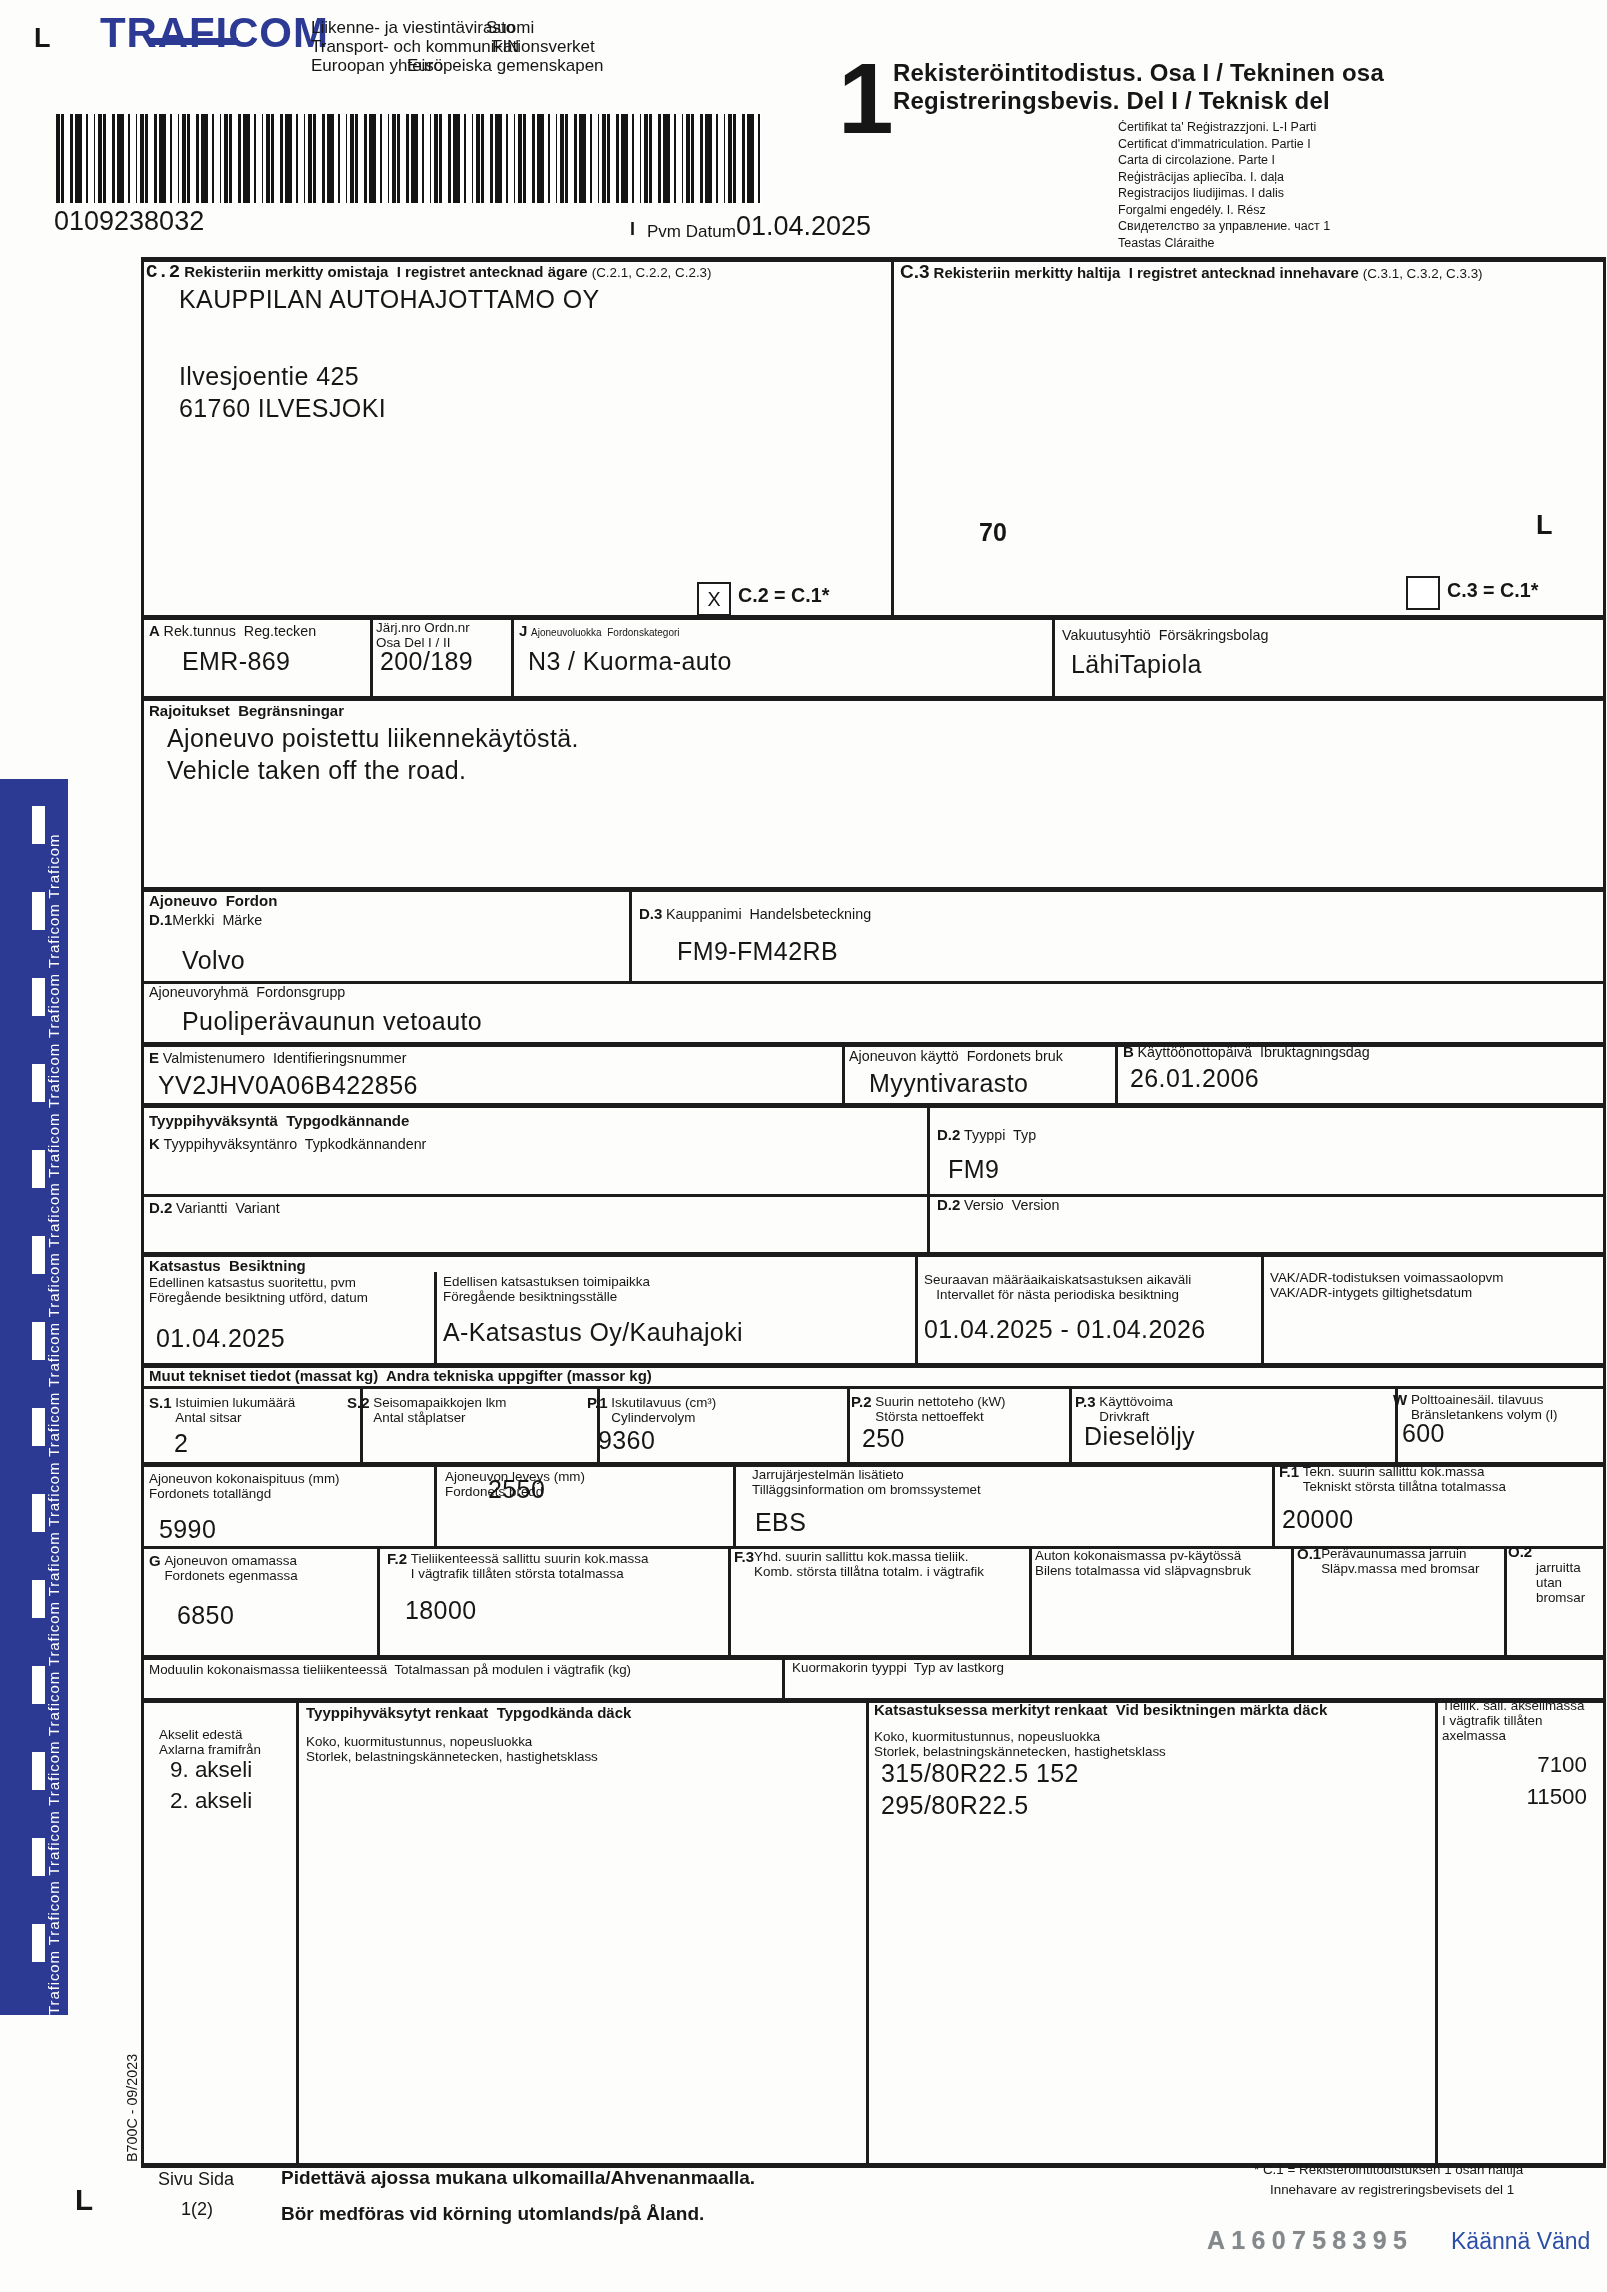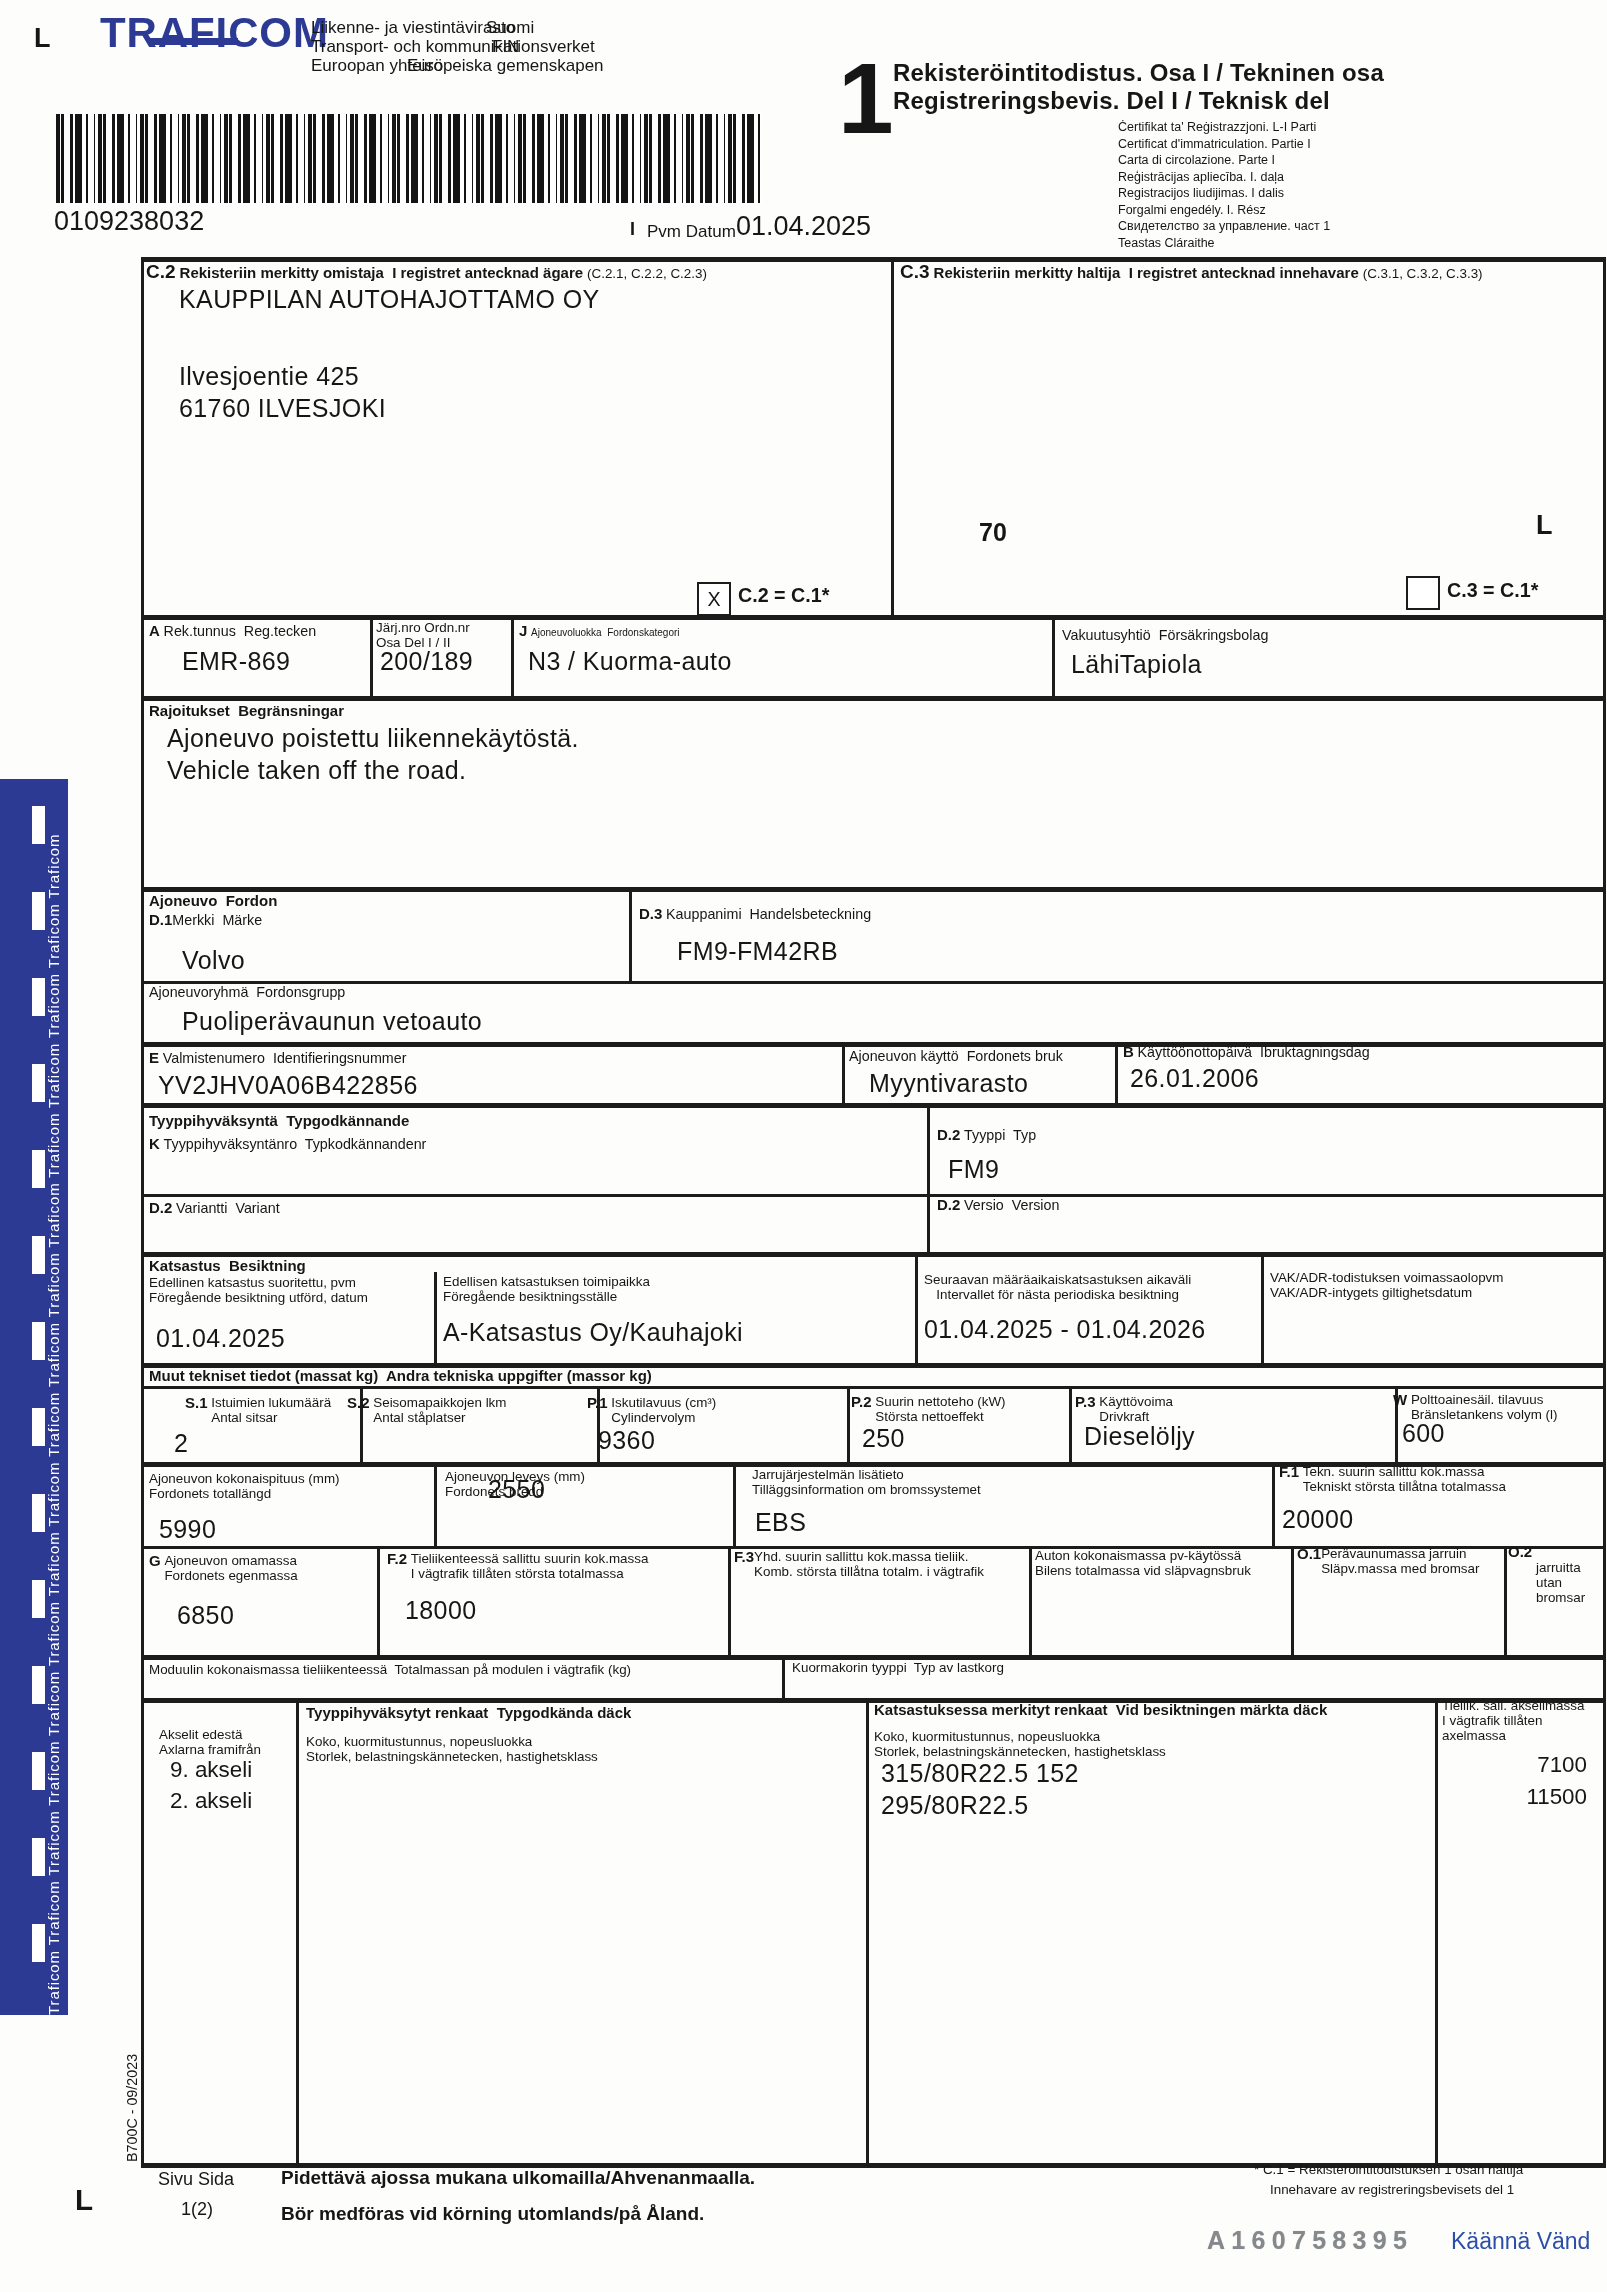--- a/index.html
+++ b/index.html
@@ -72,21 +72,21 @@
 Forgalmi engedély. I. Rész
 Свидетелство за управление. част 1
 Teastas Cláraithe</div>
 
   <div class="hl" style="top:257px;"></div>
   <div class="vl" style="left:141px;top:257px;height:1908px;"></div>
   <div class="vl" style="left:1603px;top:257px;height:1908px;"></div>
   <div class="vl" style="left:891px;top:260px;height:356px;"></div>
 
   <div class="abs" style="left:146px;top:261px;">
-    <b style="font-size:19px;">C.2</b>
+    <b style="font-size:19px;font-family:Liberation Mono, monospace;">C.2</b>
     <b class="pre" style="font-size:15px;">Rekisteriin merkitty omistaja  I registret antecknad ägare</b>
     <span class="pre" style="font-size:13.4px;">(C.2.1, C.2.2, C.2.3)</span>
   </div>
   <div class="abs val" style="left:179px;top:285px;">KAUPPILAN AUTOHAJOTTAMO OY</div>
   <div class="abs val" style="left:179px;top:362px;">Ilvesjoentie 425</div>
   <div class="abs val" style="left:179px;top:394px;">61760 ILVESJOKI</div>
 
   <div class="abs" style="left:900px;top:261px;">
     <b style="font-size:19px;">C.3</b>
     <b class="pre" style="font-size:15px;">Rekisteriin merkitty haltija  I registret antecknad innehavare</b>
@@ -196,21 +196,21 @@
 
   <div class="hl" style="top:1363px;"></div>
   <div class="abs sec pre" style="left:149px;top:1367px;">Muut tekniset tiedot (massat kg)  Andra tekniska uppgifter (massor kg)</div>
   <div class="hl thin" style="top:1386px;"></div>
   <div class="vl" style="left:360px;top:1389px;height:73px;"></div>
   <div class="vl" style="left:597px;top:1389px;height:73px;"></div>
   <div class="vl" style="left:847px;top:1389px;height:73px;"></div>
   <div class="vl" style="left:1069px;top:1389px;height:73px;"></div>
   <div class="vl" style="left:1395px;top:1389px;height:73px;"></div>
 
-  <div class="abs lbl" style="left:149px;top:1395px;margin-left:36px;">
+  <div class="abs lbl" style="left:149px;top:1395px;">
     <b>S.1</b> <span style="white-space:pre-line;display:inline-block;vertical-align:top;">Istuimien lukumäärä
 Antal sitsar</span>
   </div>
   <div class="abs val" style="left:174px;top:1429px;">2</div>
   <div class="abs lbl" style="left:347px;top:1395px;">
     <b>S.2</b> <span style="white-space:pre-line;display:inline-block;vertical-align:top;">Seisomapaikkojen lkm
 Antal ståplatser</span>
   </div>
   <div class="abs lbl" style="left:587px;top:1395px;">
     <b>P.1</b> <span style="white-space:pre-line;display:inline-block;vertical-align:top;">Iskutilavuus (cm³)

